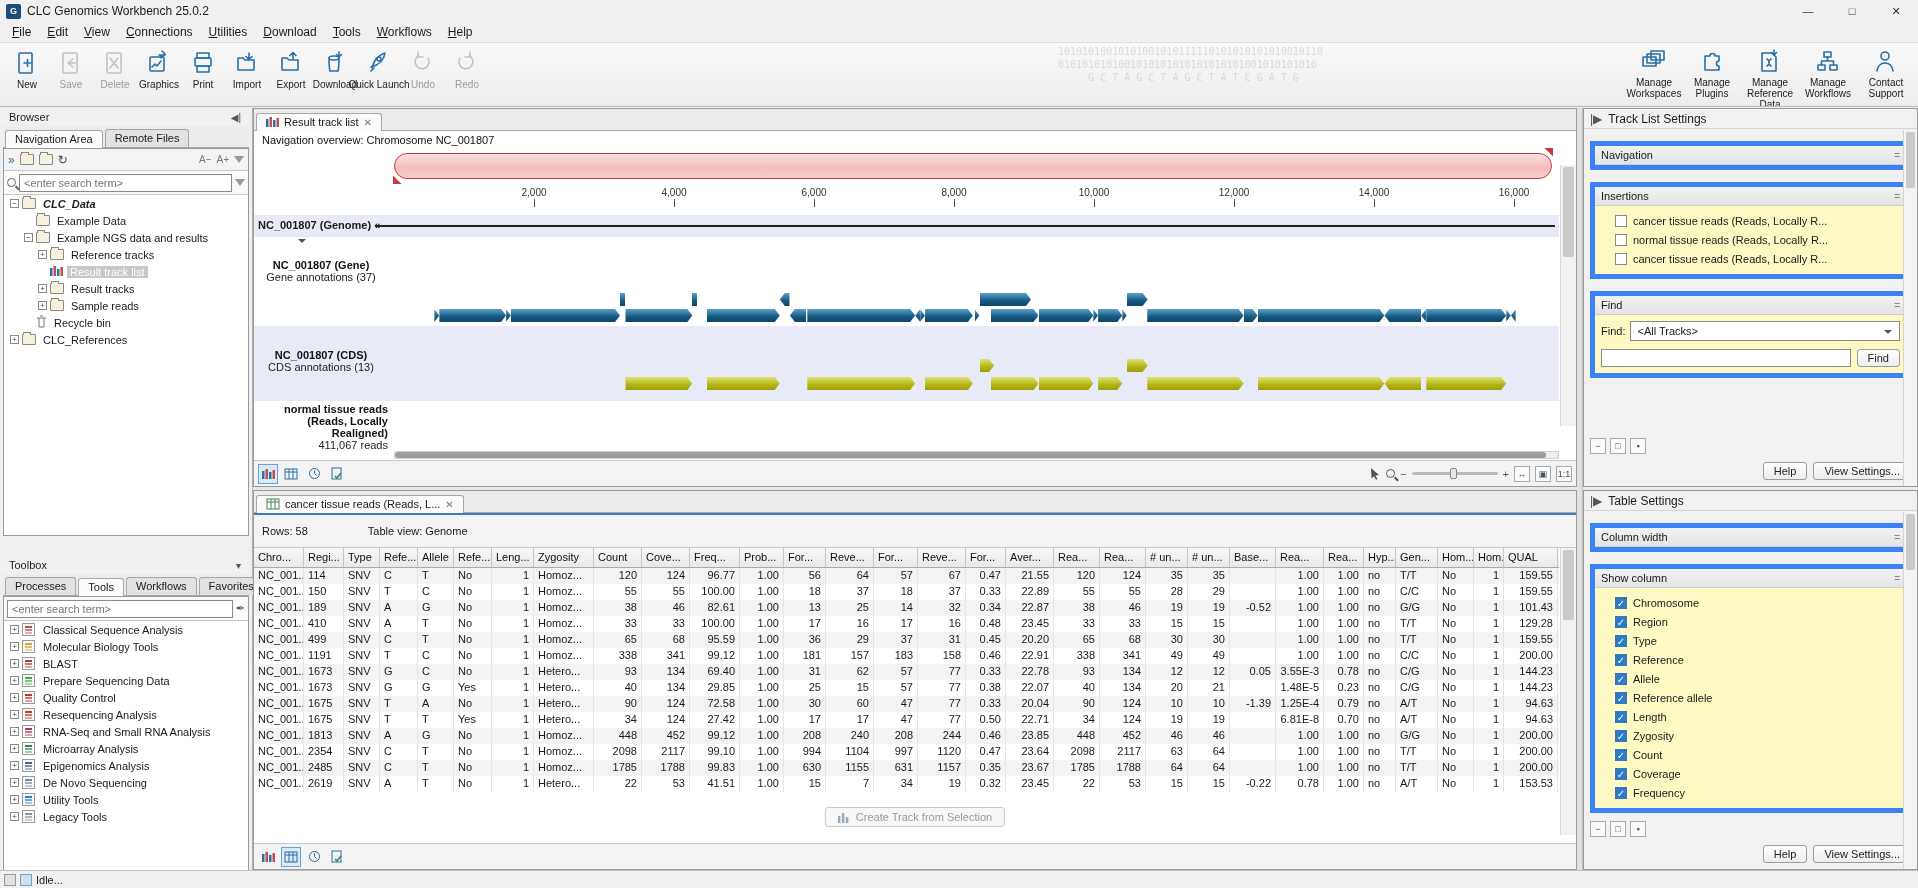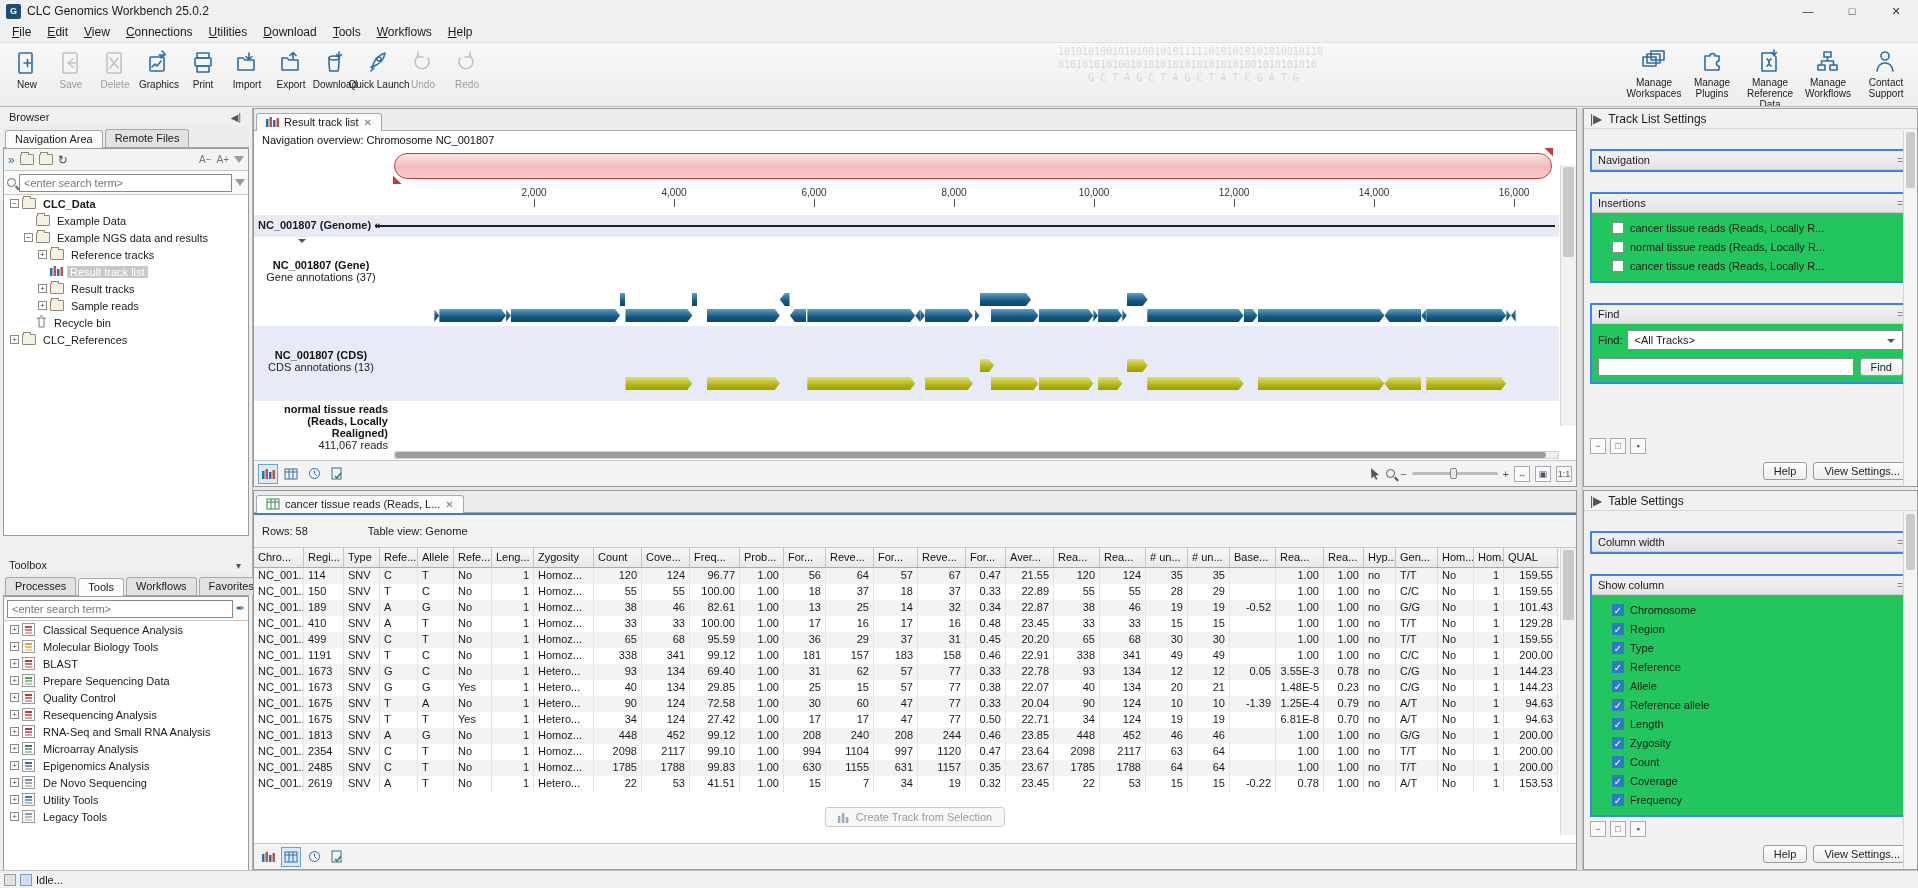--- a/index.html
+++ b/index.html
@@ -43,21 +43,21 @@
   .browser-box { position:absolute; left:3px; right:3px; top:0; height:432px; }
   .box-frame { border:1px solid #9a9a9a; background:#fff; }
   .tool-row { display:flex; align-items:center; height:22px; background:#f3f3f3; border-bottom:1px solid #c8c8c8; padding:0 4px; gap:5px; }
   .tool-row .sp { flex:1; }
   .mini-ic { color:#444; font-size:12px; display:flex; align-items:center; }
   .search-row { display:flex; align-items:center; height:24px; border-bottom:1px solid #c8c8c8; background:#fafafa; padding:0 3px; gap:3px; }
   .tree { background:#fff; overflow:hidden; }
   .tree-row { display:flex; align-items:center; height:17px; white-space:nowrap; }
   .tree-row .lbl { padding:0 3px; }
   .tree-row.sel .lbl { background:#c8c8c8; color:#fff; }
-  .tree-row.bold .lbl { font-weight:bold; }
+  .tree-row.bold .lbl { font-weight:bold;font-style:italic; }
   .expander { width:9px; height:9px; border:1px solid #8a8a8a; background:#fff; font-size:8px; line-height:7px; text-align:center; color:#444; margin-right:3px; flex:none; }
   .expander.none { border:none; background:transparent; }
   .folder { width:14px; height:11px; background:#f5f1de; border:1px solid #8a8a7a; border-radius:1px; position:relative; margin-right:4px; flex:none; }
   .folder::before { content:""; position:absolute; left:0; top:-3px; width:6px; height:2px; background:#f5f1de; border:1px solid #8a8a7a; border-bottom:none; }
   .collapse-btn { margin-left:auto; color:#555; font-size:10px; padding-right:2px; }
 
   .toolbox-box { position:absolute; left:3px; right:3px; top:448px; height:365px; }
   .tbx-item-ic { width:13px; height:13px; border:1px solid #999; background:#fdfdfd; margin-right:5px; position:relative; flex:none; }
   .tbx-item-ic i { position:absolute; left:2px; right:2px; height:2px; }
 
@@ -110,21 +110,21 @@
   .td.num { text-align:right; }
   .create-btn { position:absolute; left:50%; top:316px; transform:translateX(-50%); color:#9a9a9a; display:flex; align-items:center; gap:6px; border:1px solid #c9c9c9; background:#f7f7f7; border-radius:3px; padding:3px 12px; }
   .tbl-vscroll { position:absolute; right:0; top:57px; bottom:34px; width:16px; background:#f2f2f2; border-left:1px solid #d8d8d8; }
   .tbl-vscroll i { display:block; margin:2px; height:70px; background:#c9c9c9; border-radius:2px; }
 
   
   .right-col { position:absolute; left:1577px; top:108px; width:341px; bottom:18px; background:#ececec; }
   .splitter-strip { position:absolute; left:0; top:0; bottom:0; width:6px; background:#e0e0e0; border-right:1px solid #bdbdbd; }
   .settings-box { position:absolute; left:6px; right:0; background:#f1f1f1; border:1px solid #9a9a9a; }
   .settings-head { display:flex; align-items:center; gap:6px; height:20px; padding:0 6px; font-size:12px; border-bottom:1px solid #d5d5d5; }
-  .grp { margin:20px 6px 0; border:2px solid #3b82f6; background:#22c55e; }
+  .grp { margin:12px 6px 0; border:5px solid #3b82f6; background:#fef9c3; }
   .grp-head { display:flex; align-items:center; height:19px; background:linear-gradient(#f2f2f2,#e4e4e4); border-bottom:1px solid #cdcdcd; padding:0 6px; font-size:11px; }
   .grp-head .eq { margin-left:auto; color:#888; font-size:10px; }
   .grp-body { padding:6px; }
   .drop { height:20px; border:1px solid #8a8a8a; background:#fff; display:flex; align-items:center; padding:0 6px; font-size:11px; position:relative; }
   .drop::after { content:""; position:absolute; right:7px; top:8px; border:4px solid transparent; border-top-color:#555; }
   .chk-row { display:flex; align-items:center; gap:6px; margin:7px 0 7px 14px; font-size:11px; white-space:nowrap; }
   .chk { width:12px; height:12px; border:1px solid #8a8a8a; background:#fff; flex:none; }
   .chk.on { background:#2f7bc3; border-color:#2f7bc3; color:#fff; font-size:10px; line-height:11px; text-align:center; }
   .settings-foot { position:absolute; left:6px; right:6px; display:flex; align-items:center; gap:6px; }
   .mini-boxes { display:flex; gap:4px; color:#777; font-size:9px; }

